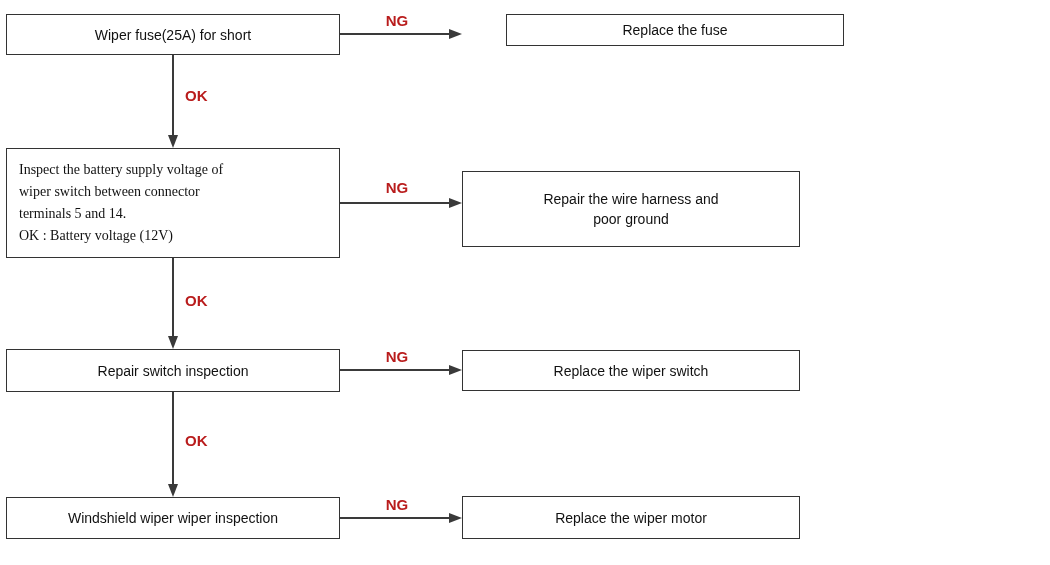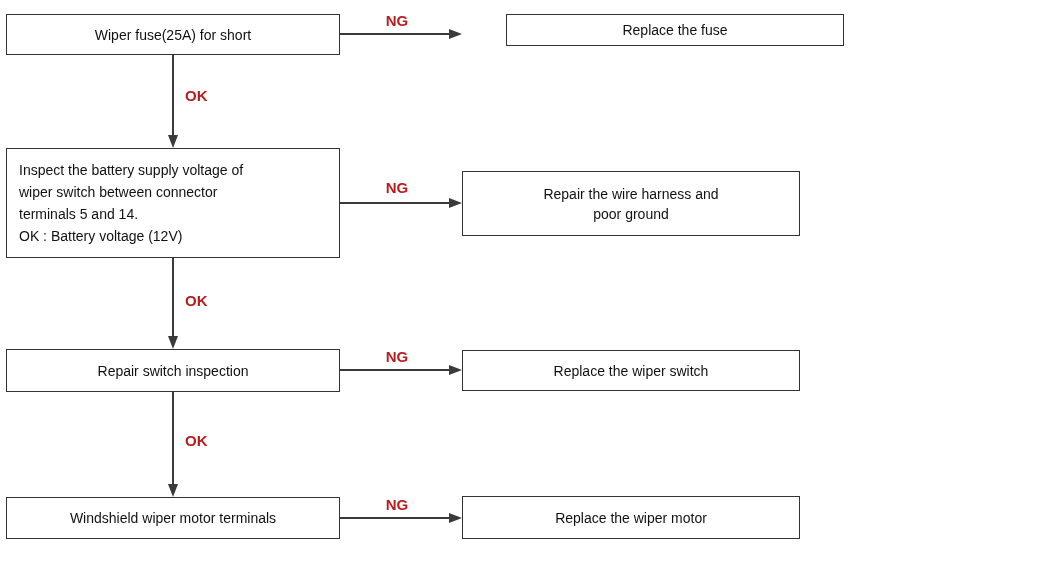--- a/index.html
+++ b/index.html
@@ -85,30 +85,30 @@
   <div class="hline" style="left:340px; top:33px; width:112px;"></div>
   <div class="arrowhead-right" style="left:449px; top:29px;"></div>
   <div class="node center" style="left:462px; top:14px; width:338px; height:32px;margin-left:44px;">
     <span>Replace the fuse</span>
   </div>
 
   <div class="vline" style="left:172px; top:55px; height:82px;"></div>
   <div class="arrowhead-down" style="left:168px; top:135px;"></div>
   <div class="edge-label" style="left:185px; top:87px;">OK</div>
 
-  <div class="node left-align" style="left:6px; top:148px; width:334px; height:110px;">
+  <div class="node left-align" style="left:6px; top:148px; width:334px; height:110px;font-family:Liberation Serif, serif;">
     <span>Inspect the battery supply voltage of
 wiper switch between connector
 terminals 5 and 14.
 OK : Battery voltage (12V)</span>
   </div>
   <div class="edge-label ng" style="left:357px; top:179px;">NG</div>
   <div class="hline" style="left:340px; top:202px; width:112px;"></div>
   <div class="arrowhead-right" style="left:449px; top:198px;"></div>
-  <div class="node center" style="left:462px; top:171px; width:338px; height:65px;">
+  <div class="node center" style="left:462px; top:171px; width:338px; height:76px;">
     <span>Repair the wire harness and
 poor ground</span>
   </div>
 
   <div class="vline" style="left:172px; top:258px; height:80px;"></div>
   <div class="arrowhead-down" style="left:168px; top:336px;"></div>
   <div class="edge-label" style="left:185px; top:292px;">OK</div>
 
   <div class="node center" style="left:6px; top:349px; width:334px; height:43px;">
     <span>Repair switch inspection</span>
@@ -118,21 +118,21 @@
   <div class="arrowhead-right" style="left:449px; top:365px;"></div>
   <div class="node center" style="left:462px; top:350px; width:338px; height:41px;">
     <span>Replace the wiper switch</span>
   </div>
 
   <div class="vline" style="left:172px; top:392px; height:94px;"></div>
   <div class="arrowhead-down" style="left:168px; top:484px;"></div>
   <div class="edge-label" style="left:185px; top:432px;">OK</div>
 
   <div class="node center" style="left:6px; top:497px; width:334px; height:42px;">
-    <span>Windshield wiper motor terminals</span>
+    <span>Windshield wiper wiper inspection</span>
   </div>
   <div class="edge-label ng" style="left:357px; top:496px;">NG</div>
   <div class="hline" style="left:340px; top:517px; width:112px;"></div>
   <div class="arrowhead-right" style="left:449px; top:513px;"></div>
   <div class="node center" style="left:462px; top:496px; width:338px; height:43px;">
     <span>Replace the wiper motor</span>
   </div>
 
 </div>
 

